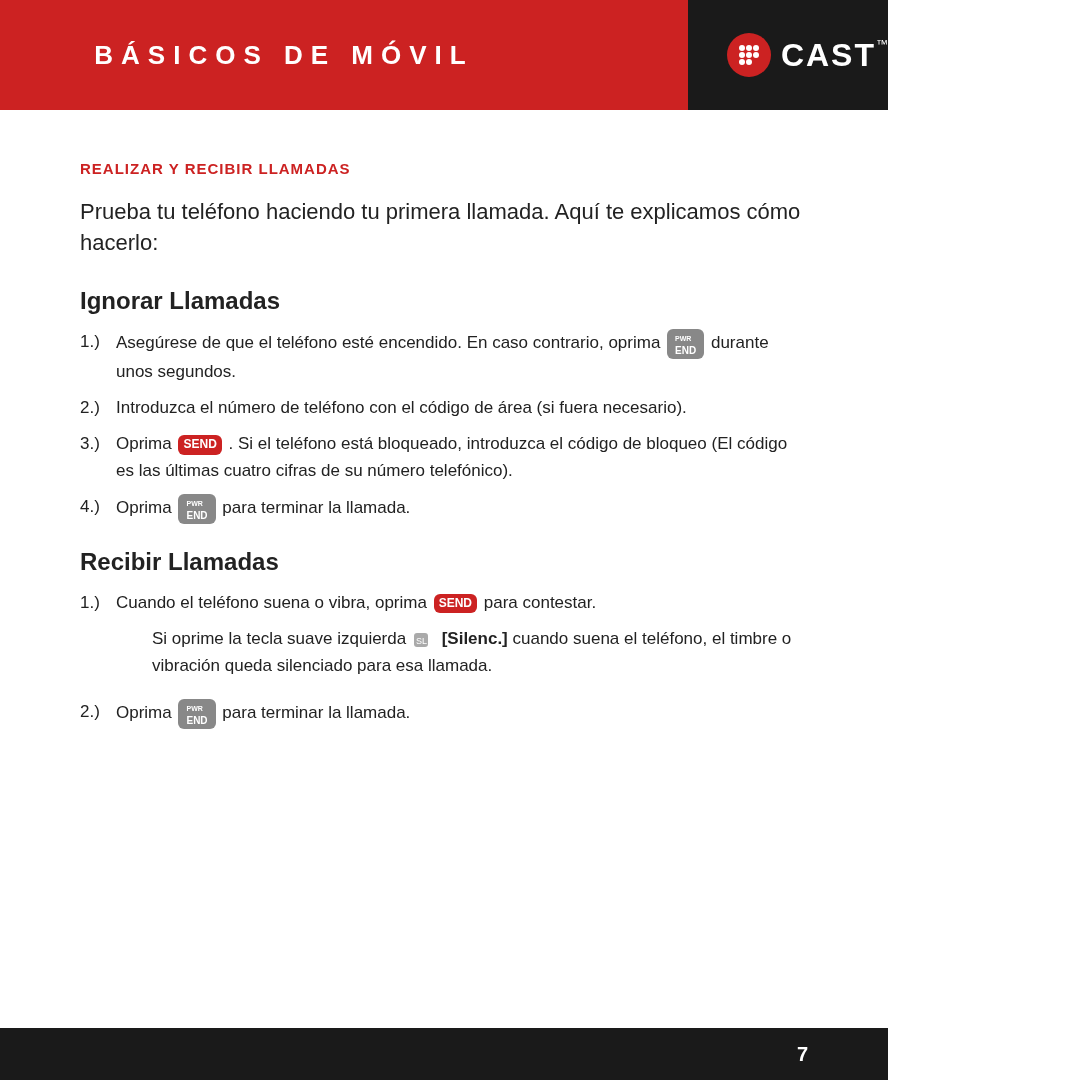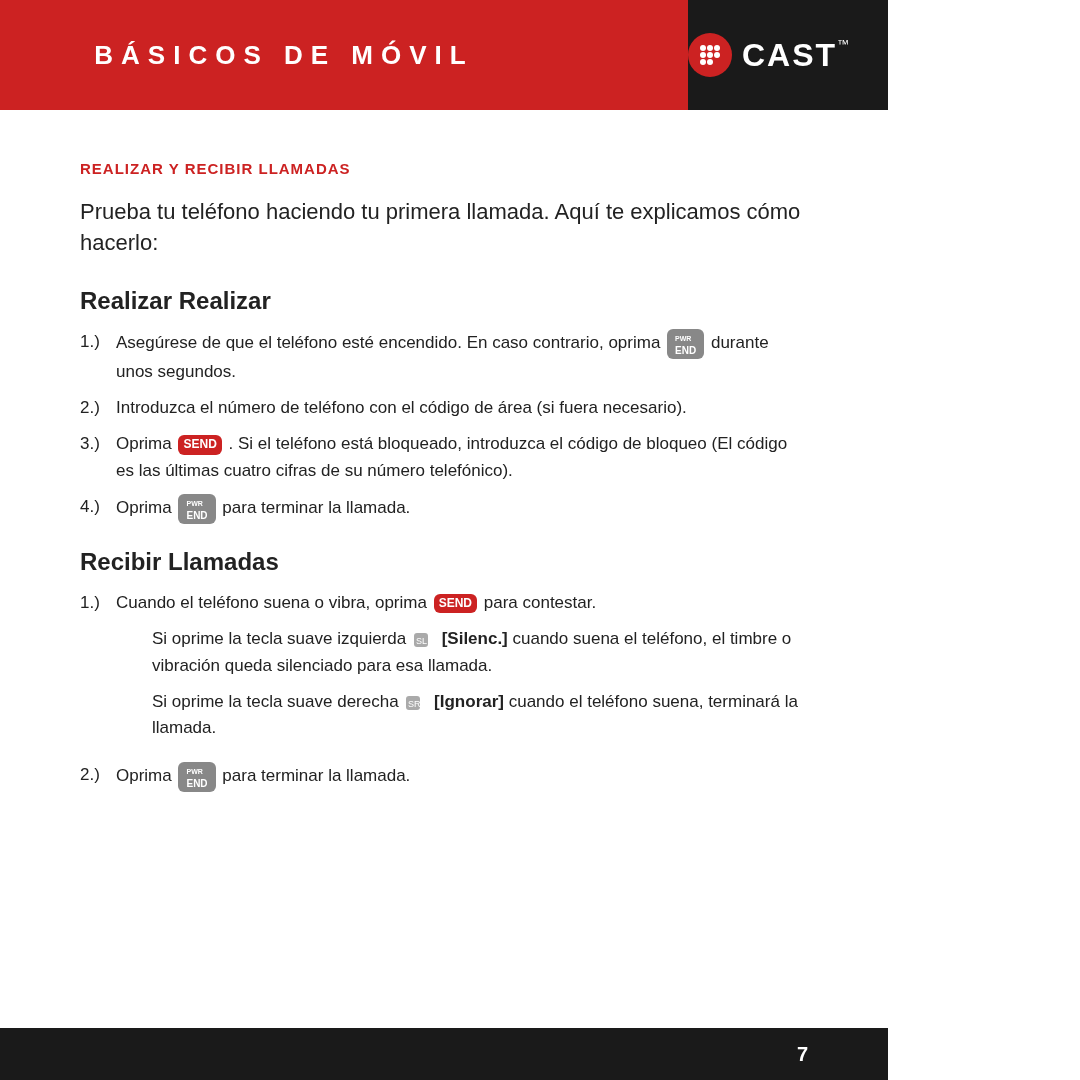--- a/index.html
+++ b/index.html
@@ -45,21 +45,21 @@
       letter-spacing: 8px;
       text-transform: uppercase;
     }
 
     .cast-logo {
       width: 200px;
       height: 110px;
       background-color: #1a1a1a;
       display: flex;
       align-items: center;
-      justify-content: flex-start;
+      justify-content: flex-end;
       flex-shrink: 0;
     }
 
     .cast-logo-inner {
       display: flex;
       align-items: center;
       gap: 10px;
     }
 
     .cast-icon {
@@ -255,21 +255,21 @@
     </div>
   </div>
 
   <div class="content">
 
     <div class="section-label">REALIZAR Y RECIBIR LLAMADAS</div>
 
     <div class="intro-text">Prueba tu teléfono haciendo tu primera llamada. Aquí te explicamos cómo hacerlo:</div>
 
     <div class="section-divider">
-      <div class="section-heading">Realizar Realizar</div>
+      <div class="section-heading">Ignorar Llamadas</div>
 
       <ul class="numbered-list">
         <li>
           <span class="list-num">1.)</span>
           <span class="list-content">
             Asegúrese de que el teléfono esté encendido. En caso contrario, oprima
             <span class="end-btn"><span style="font-size:7px">PWR</span><br>END</span>
             durante unos segundos.
           </span>
         </li>
@@ -311,28 +311,20 @@
 
             <div class="indent-block" style="margin-top:10px;">
               Si oprime la tecla suave izquierda
               <svg class="softkey-icon" viewBox="0 0 22 22">
                 <rect x="1" y="4" width="14" height="14" rx="3" fill="#aaa"></rect>
                 <text x="3" y="15" font-size="9" fill="white" font-family="Arial">SL</text>
               </svg>
               <span class="bold-text">[Silenc.]</span> cuando suena el teléfono, el timbre o vibración queda silenciado para esa llamada.
             </div>
 
-            <div class="indent-block">
-              Si oprime la tecla suave derecha
-              <svg class="softkey-icon" viewBox="0 0 22 22">
-                <rect x="1" y="4" width="14" height="14" rx="3" fill="#aaa"></rect>
-                <text x="3" y="15" font-size="9" fill="white" font-family="Arial">SR</text>
-              </svg>
-              <span class="bold-text">[Ignorar]</span> cuando el teléfono suena, terminará la llamada.
-            </div>
           </span>
         </li>
 
         <li>
           <span class="list-num">2.)</span>
           <span class="list-content">
             Oprima
             <span class="end-btn"><span style="font-size:7px">PWR</span><br>END</span>
             para terminar la llamada.
           </span>

